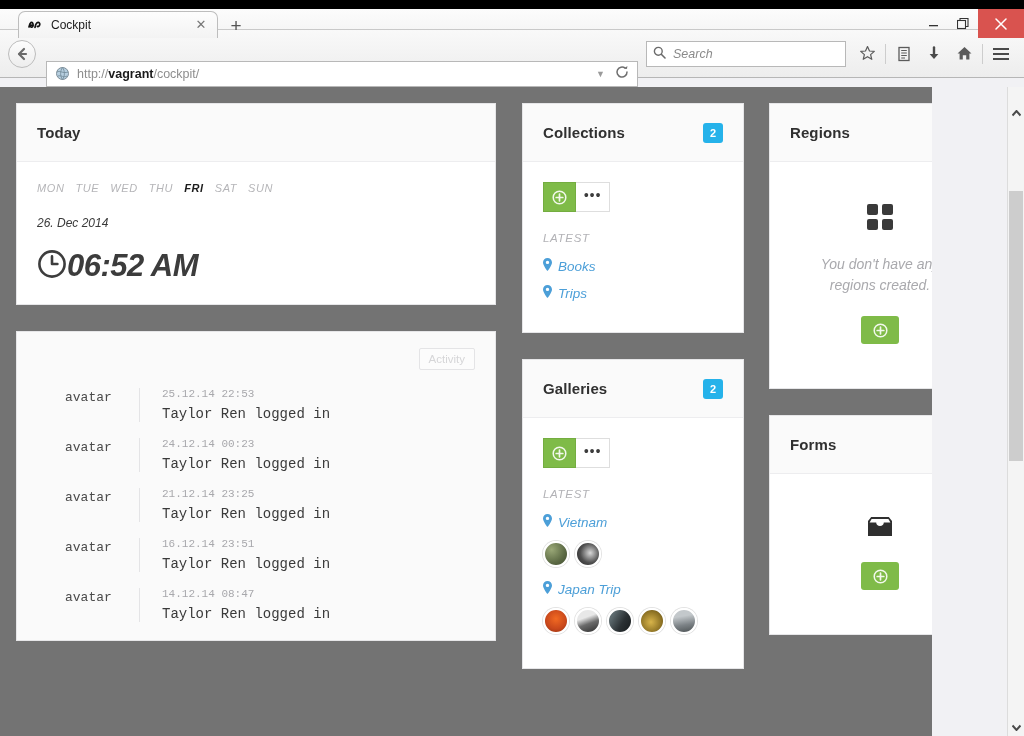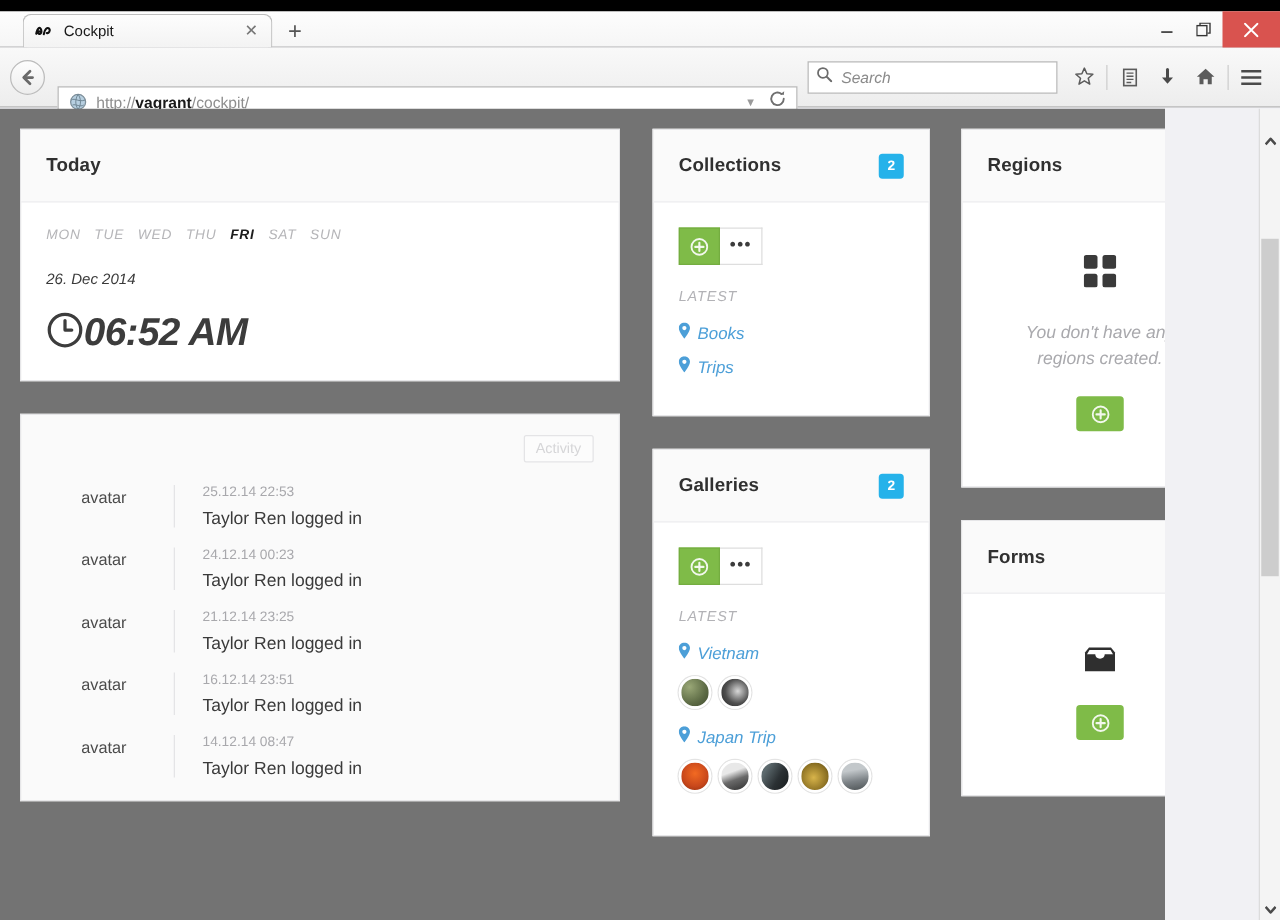--- a/index.html
+++ b/index.html
@@ -7,21 +7,21 @@
   body {
     font-family: "Liberation Sans", sans-serif;
     background: #000;
     -webkit-font-smoothing: antialiased;
   }
 
   
   .browser { width: 1024px; height: 736px; position: relative; background: #f1f1f4; }
 
   .titlebar {
-    height: 38px;
+    height: 30px;
     background: linear-gradient(#ffffff, #f6f6f6);
     position: relative;
     border-bottom: 1px solid #c9c9c9;
     text-decoration: underline;
   }
   .titlebar::before {
     content: "";
     position: absolute; left: 0; top: 0; right: 0; height: 9px;
     background: #000;
   }
@@ -143,21 +143,21 @@
   .clock-ic { flex: 0 0 30px; color: #3d3d3d; }
   .clocktime { font-size: 31px; font-weight: bold; color: #3c3c3c; letter-spacing: -0.5px; }
 
   
   .activity-card { padding: 16px 20px 10px 20px; background: #fafafa; border: 1px solid #e6e6e8; }
   .activity-top { display: flex; justify-content: flex-end; margin-bottom: 10px; }
   .activity-btn {
     border: 1px solid #e4e4e6; background: #fcfcfc; color: #d6d6d8;
     font-size: 11.5px; padding: 4px 9px; border-radius: 2px; cursor: pointer;
   }
-  .act-row { display: flex; padding: 8px 0 8px 28px; }
+  .act-row { display: flex; padding: 8px 0 8px 28px; font-family: Liberation Mono, monospace; }
   .act-avatar { width: 74px; flex: 0 0 74px; font-size: 13px; color: #4a4a4a; padding-top: 2px; }
   .act-content { flex: 1; border-left: 1px solid #e4e4e6; padding-left: 22px; }
   .act-time { font-size: 11px; color: #a8a8ac; margin-bottom: 6px; }
   .act-text { font-size: 14px; color: #3a3a3a; }
 
   
   .btngroup { display: flex; margin-bottom: 20px; }
   .btn-green {
     background: #7fbb48; width: 33px; height: 30px; border: 1px solid #74ad40;
     display: flex; align-items: center; justify-content: center; cursor: pointer;

